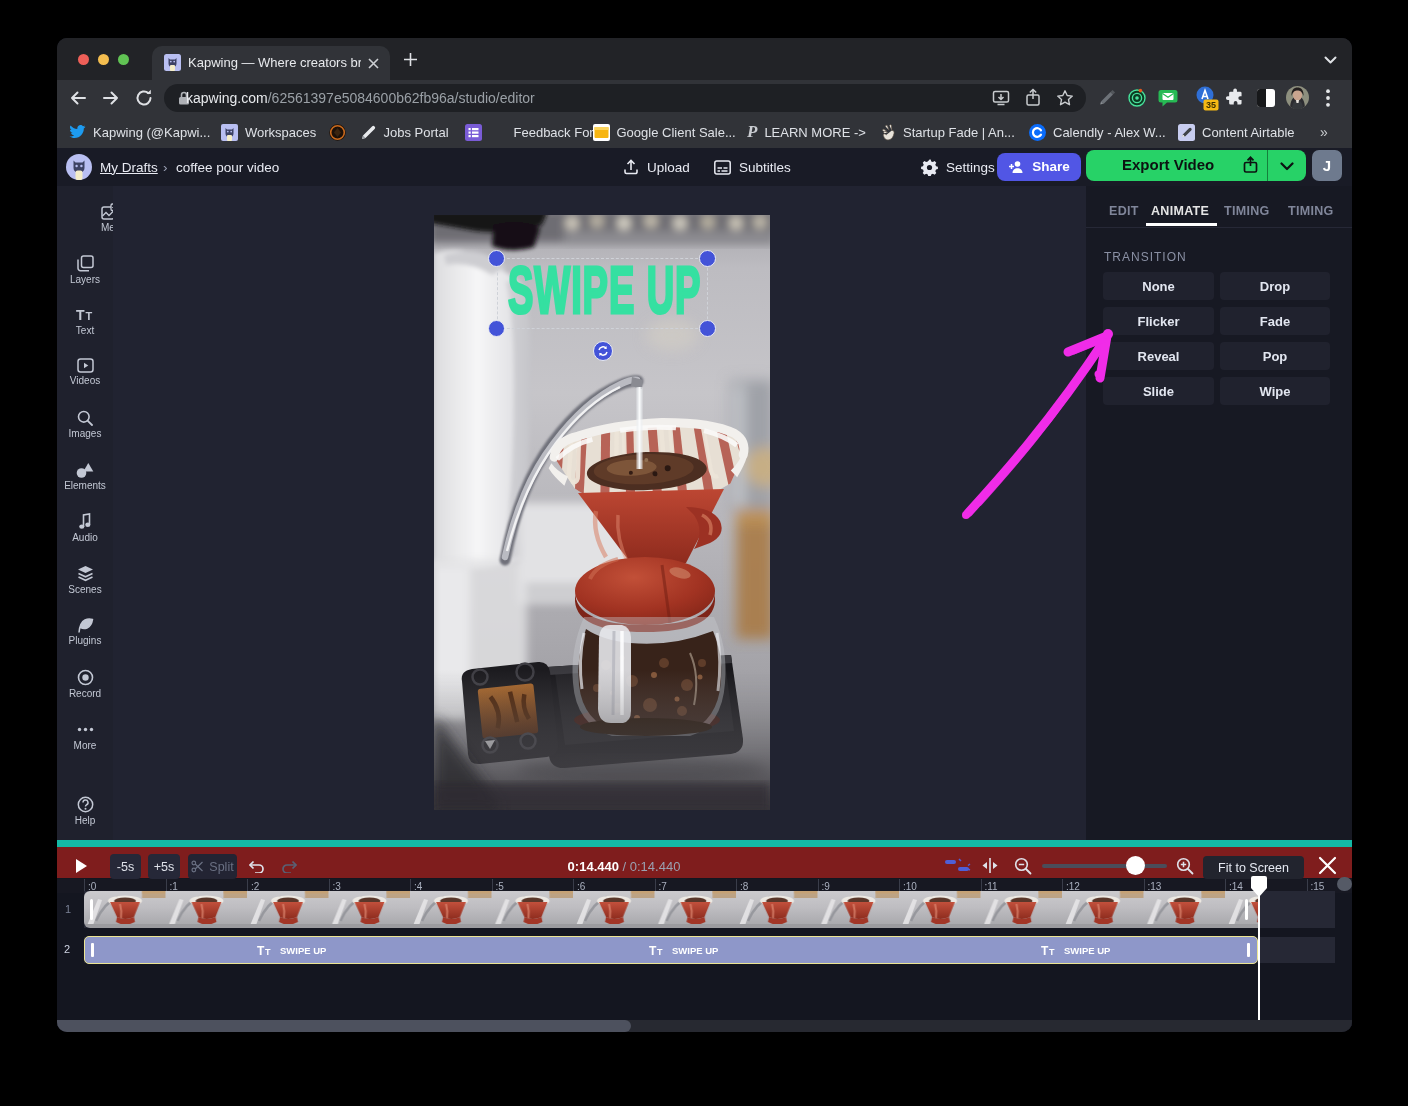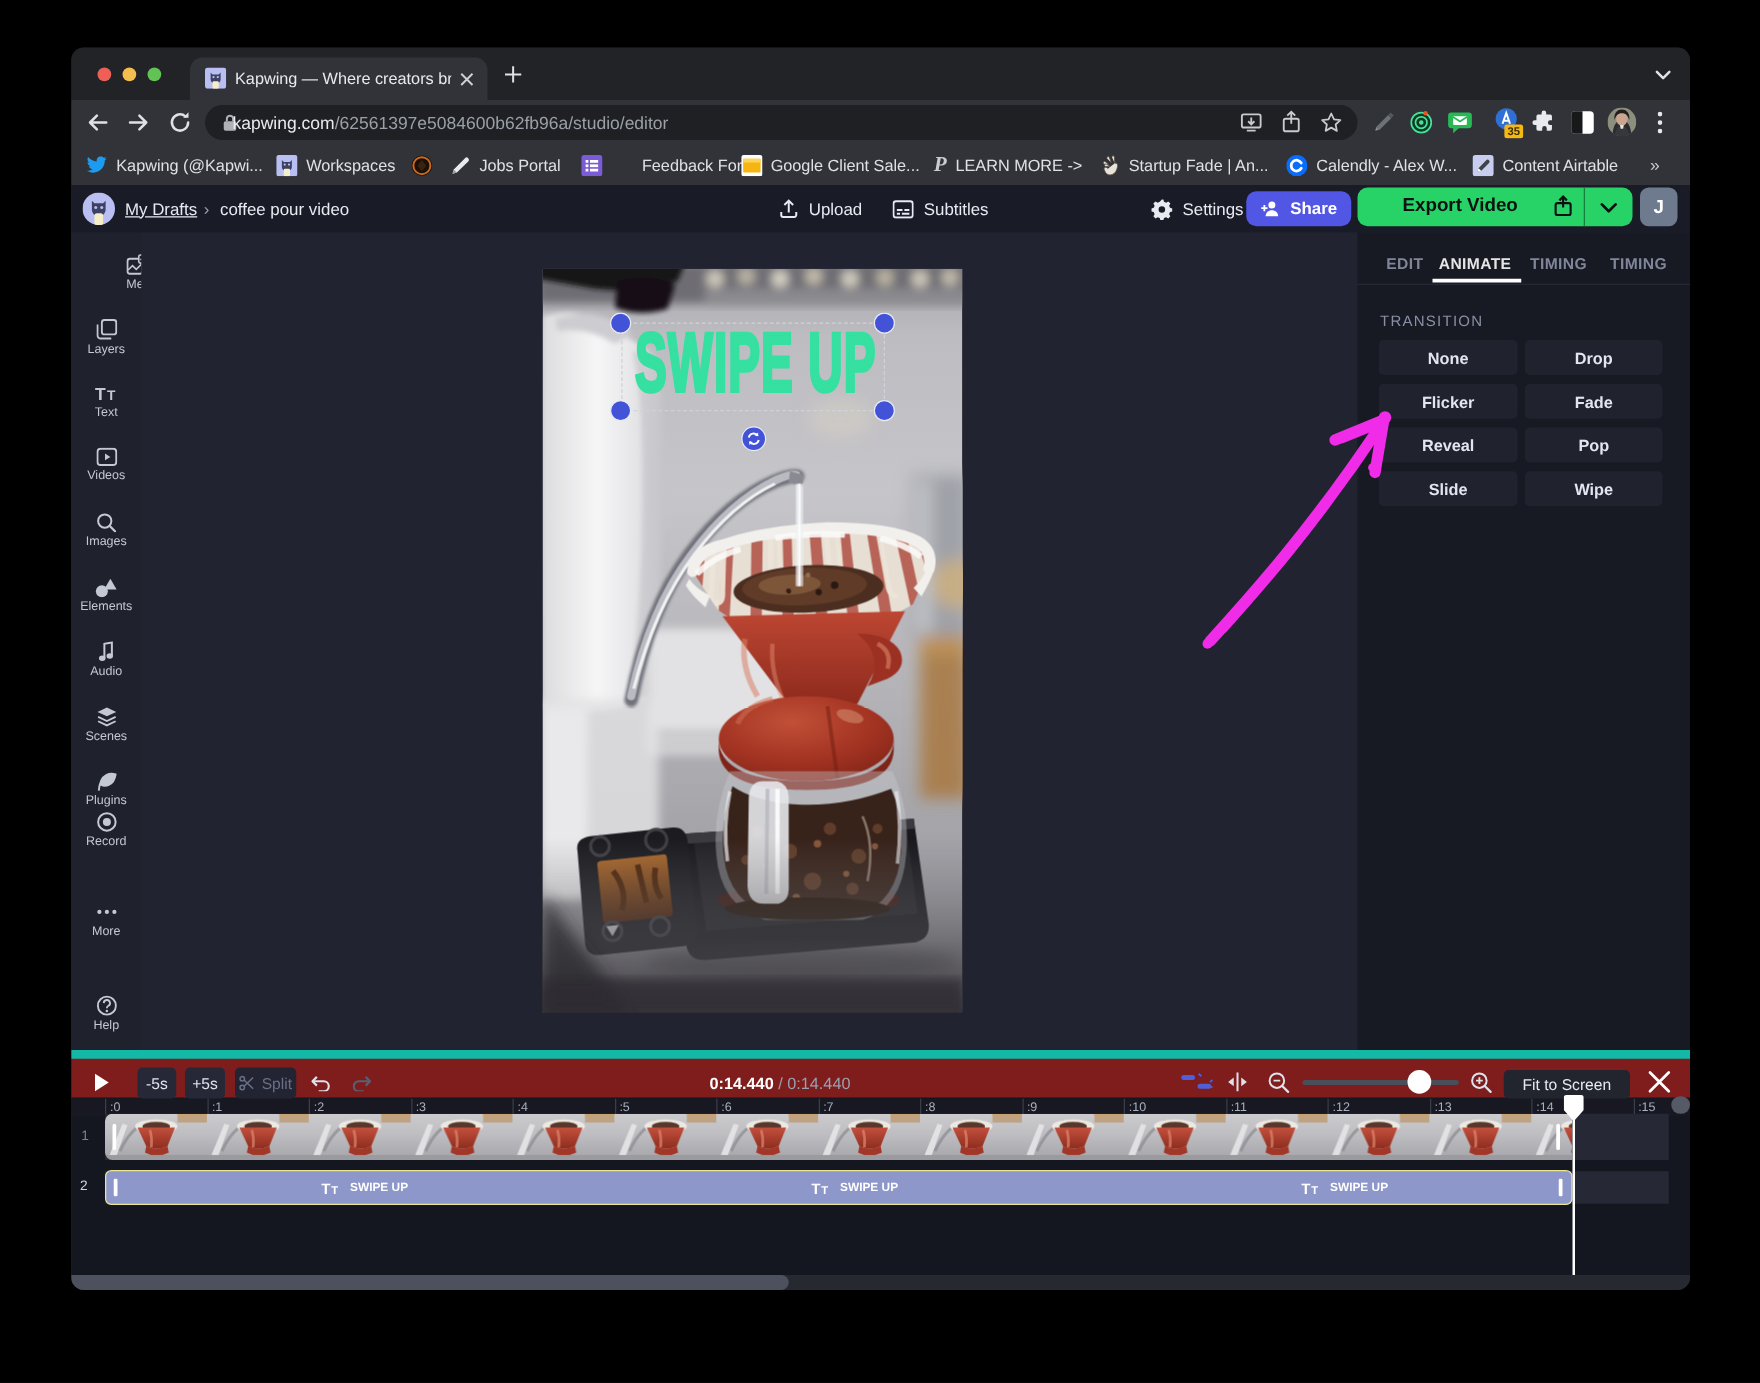--- a/index.html
+++ b/index.html
@@ -320,21 +320,21 @@
             <ellipse cx="8.8" cy="11.8" rx="2.6" ry="2.2" fill="#c3c8d4"></ellipse>
           </svg>Audio</div>
       <div class="sitem" style="top:379px;"><svg width="17" height="17" viewBox="0 0 17 17">
             <path d="M8.5 1 L16 4.5 L8.5 8 L1 4.5 Z" fill="#c3c8d4"></path>
             <path d="M1.5 8.5 L8.5 11.8 L15.5 8.5" stroke="#c3c8d4" stroke-width="1.5" fill="none"></path>
             <path d="M1.5 12 L8.5 15.3 L15.5 12" stroke="#c3c8d4" stroke-width="1.5" fill="none"></path>
           </svg>Scenes</div>
       <div class="sitem" style="top:431px;"><svg width="18" height="16" viewBox="0 0 18 16">
             <path d="M3 15.5 C3.5 10 5 5 9 3 C12 1.5 15 2 16.5 2.5 C16 6 14.5 9.5 11 11 C8.5 12 6 11.5 4.5 10.5" stroke="#c3c8d4" stroke-width="1.5" fill="#c3c8d4"></path>
           </svg>Plugins</div>
-      <div class="sitem" style="top:463px;"><svg width="17" height="17" viewBox="0 0 17 17">
+      <div class="sitem" style="top:483px;"><svg width="17" height="17" viewBox="0 0 17 17">
             <circle cx="8.5" cy="8.5" r="7" stroke="#c3c8d4" stroke-width="1.6" fill="none"></circle>
             <circle cx="8.5" cy="8.5" r="3.2" fill="#c3c8d4"></circle>
           </svg>Record</div>
       <div class="sitem" style="top:535px;"><svg width="17" height="17" viewBox="0 0 17 17">
             <circle cx="2.5" cy="8.5" r="1.7" fill="#c3c8d4"></circle>
             <circle cx="8.5" cy="8.5" r="1.7" fill="#c3c8d4"></circle>
             <circle cx="14.5" cy="8.5" r="1.7" fill="#c3c8d4"></circle>
           </svg>More</div>
       <div class="sitem" style="top:610px;"><svg width="17" height="17" viewBox="0 0 17 17">
             <circle cx="8.5" cy="8.5" r="7.2" stroke="#c3c8d4" stroke-width="1.5" fill="none"></circle>

